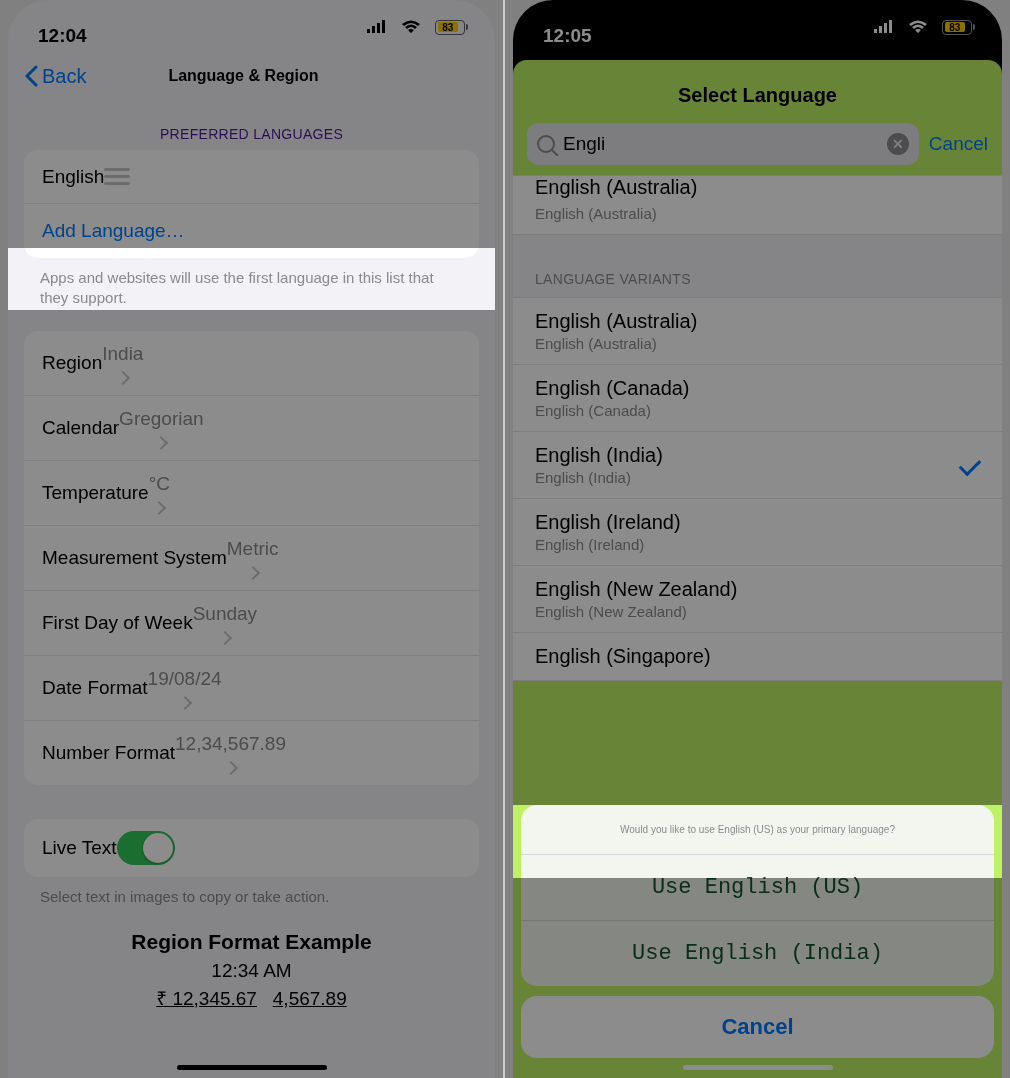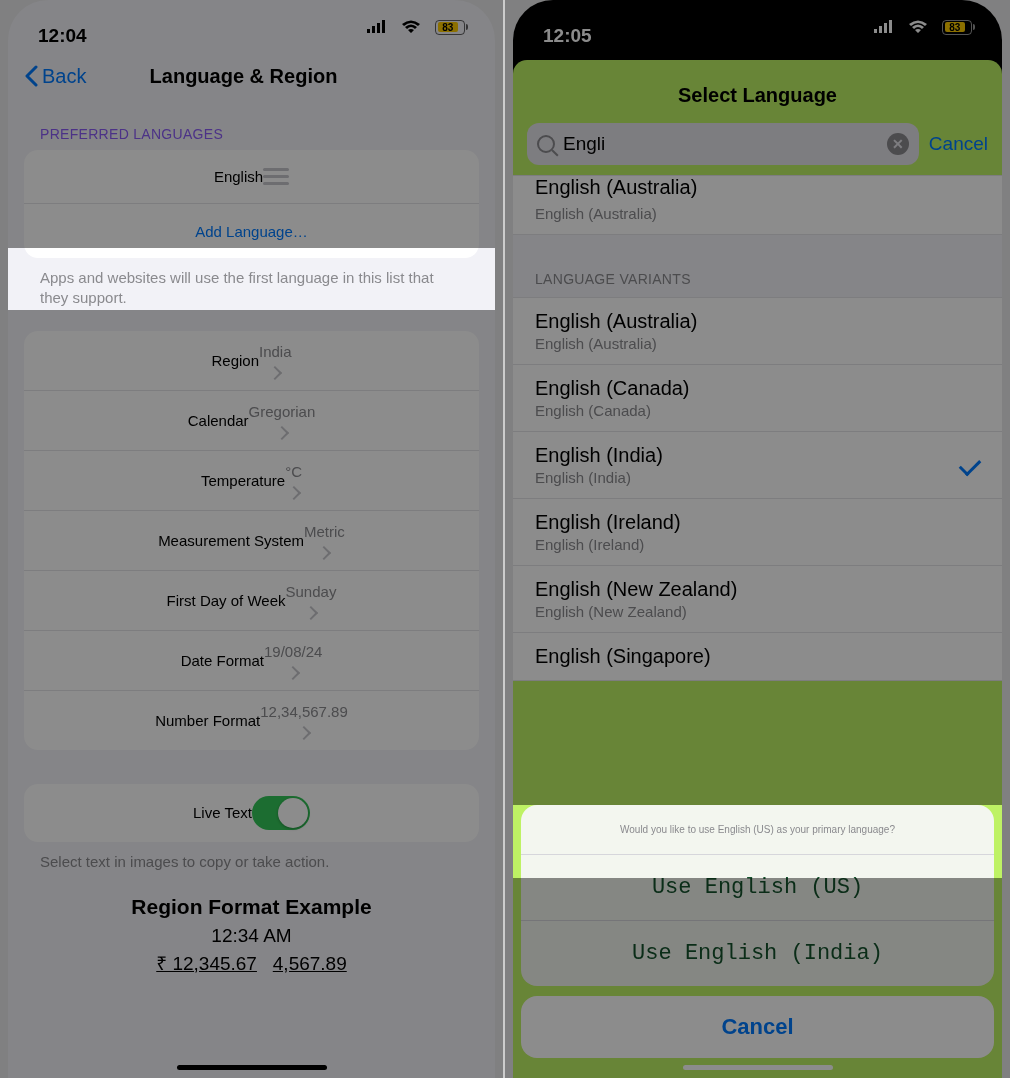--- a/index.html
+++ b/index.html
@@ -81,44 +81,45 @@
     display: flex;
     align-items: center;
     color: #007aff;
     font-size: 20px;
     gap: 4px;
   }
   .nav-title {
     position: absolute;
     left: 0; right: 16px;
     text-align: center;
-    font-size: 20px;
+    font-size: 16px;
     font-weight: 600;
   }
   .section-header {
     font-size: 14px;
-    color: #8b5cf6;
+    color: #4c1d95;
     text-transform: uppercase;
     padding: 28px 32px 8px;
     letter-spacing: 0.3px;
+    text-align: center;
   }
   .card {
     background: #fff;
     margin: 0 16px;
     border-radius: 14px;
     overflow: hidden;
   }
   .row {
     min-height: 54px;
     padding: 12px 18px;
     display: flex;
     align-items: center;
-    justify-content: center;
+    justify-content: flex-start;
     border-bottom: 0.5px solid #e3e3e7;
-    font-size: 15px;
+    font-size: 19px;
   }
   .row:last-child { border-bottom: none; }
   .row .label { color: #000; }
   .row .value { color: #8a8a8e; display:flex; align-items:center; gap:8px;flex-direction:column;}
   .chevron {
     display: inline-block;
     width: 10px; height: 10px;
     border-right: 2px solid #c7c7cc;
     border-top: 2px solid #c7c7cc;
     transform: rotate(45deg);

